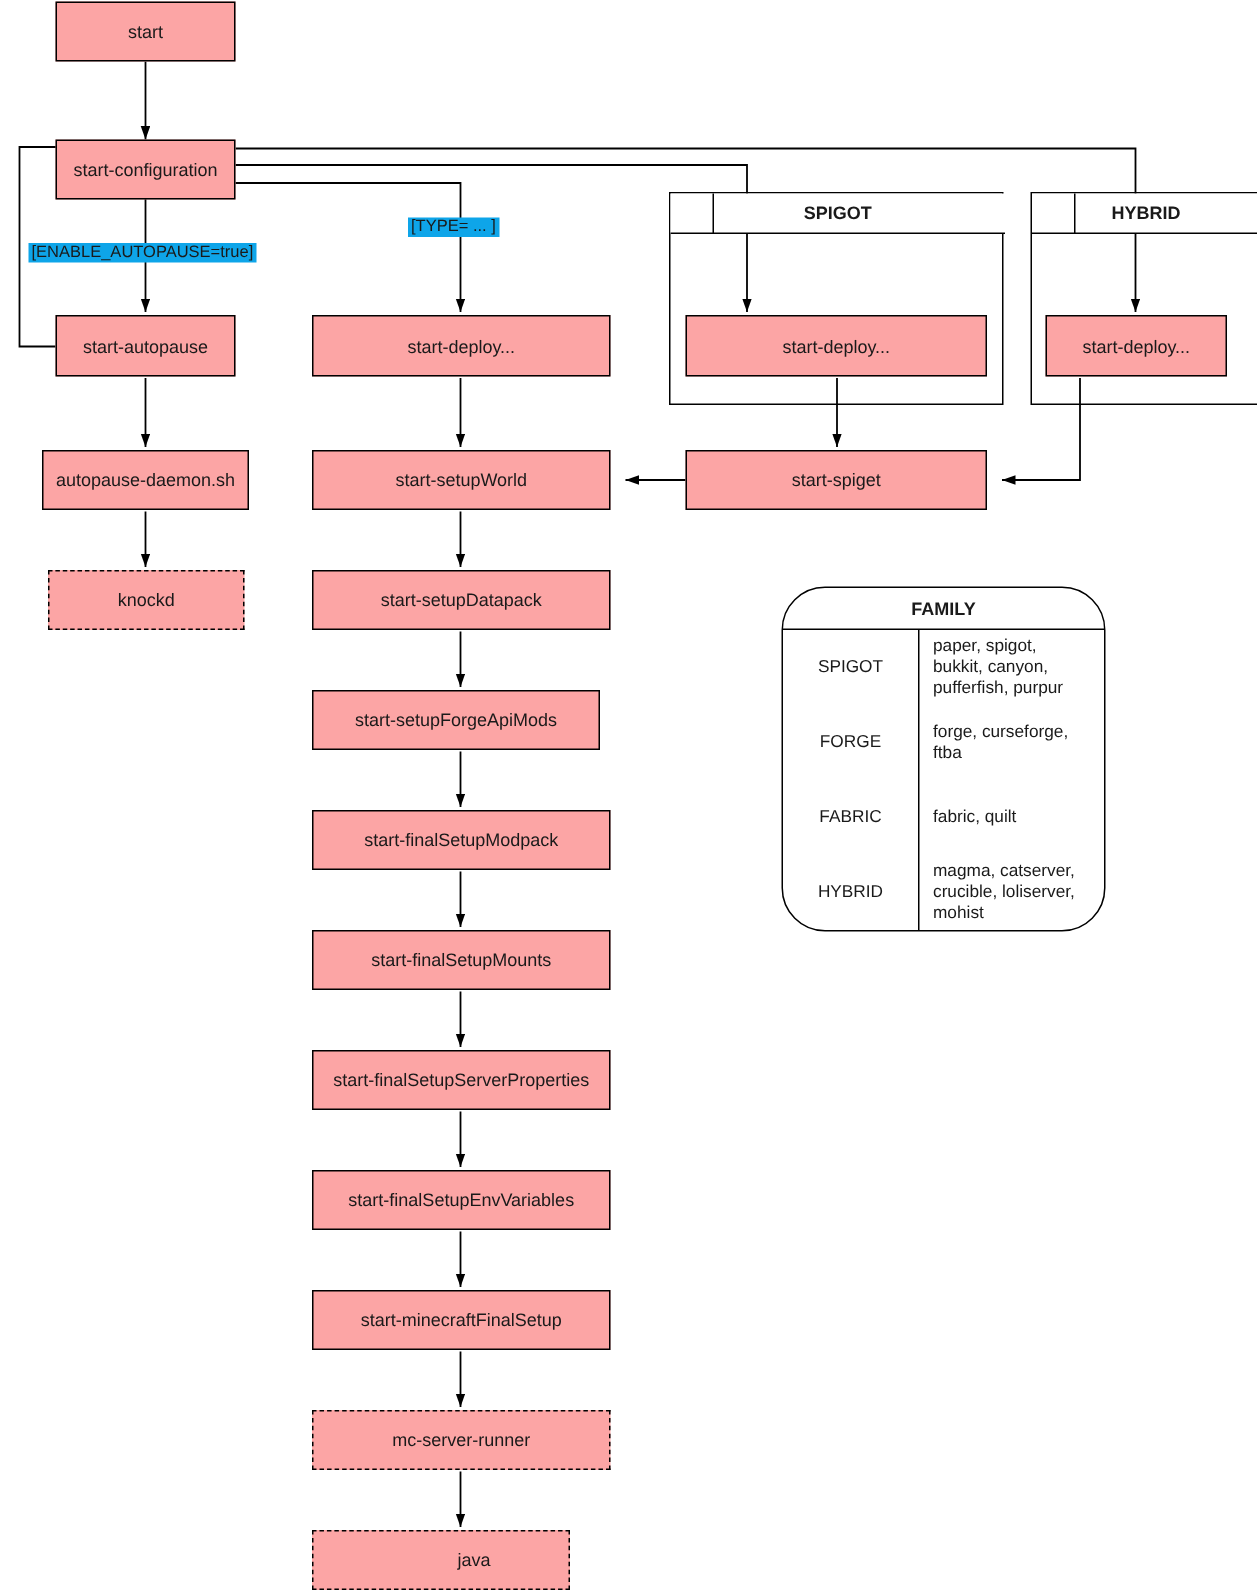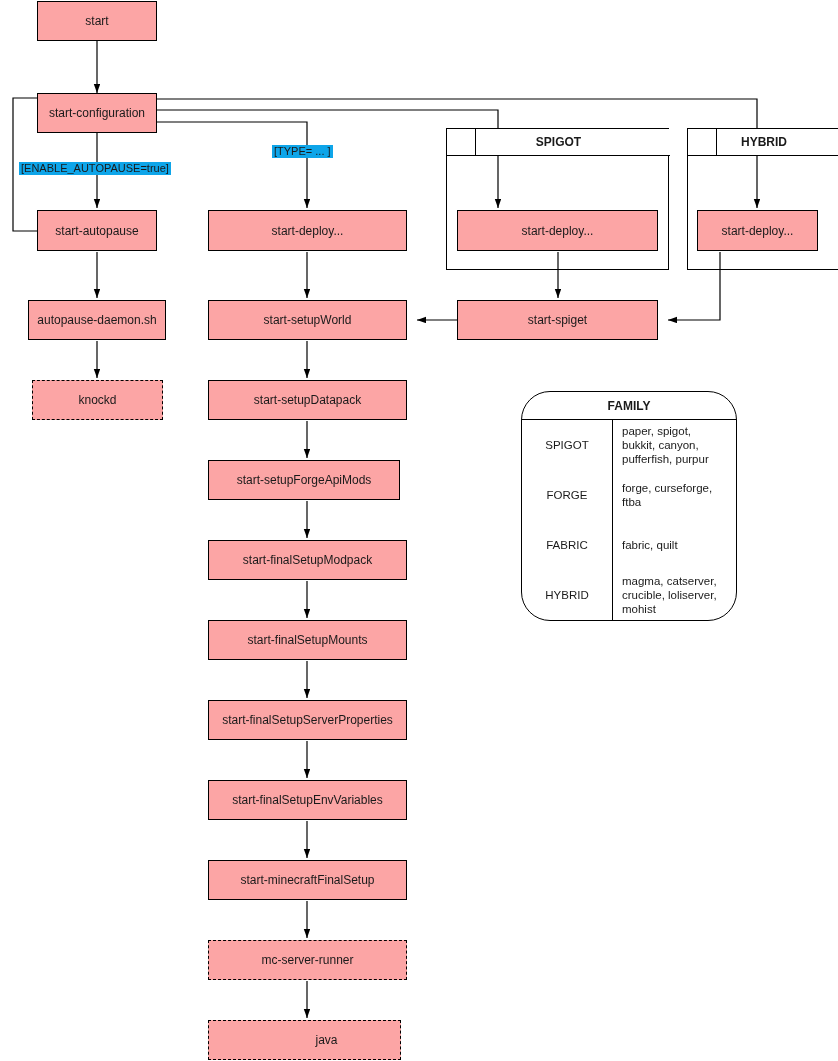--- a/index.html
+++ b/index.html
@@ -220,21 +220,21 @@
   <div class="node" style="left:208px; top:620px; width:199px; height:40px;">start-finalSetupMounts</div>
 
   <div class="node" style="left:208px; top:700px; width:199px; height:40px;">start-finalSetupServerProperties</div>
 
   <div class="node" style="left:208px; top:780px; width:199px; height:40px;">start-finalSetupEnvVariables</div>
 
   <div class="node" style="left:208px; top:860px; width:199px; height:40px;">start-minecraftFinalSetup</div>
 
   <div class="node dashed" style="left:208px; top:940px; width:199px; height:40px;">mc-server-runner</div>
 
-  <div class="node dashed" style="left:208px; top:1020px; width:193px; height:40px;padding-left:44px;">java</div>
+  <div class="node dashed" style="left:208px; top:1020px; width:172px; height:40px;padding-left:44px;">java</div>
 
   <div class="edge-label" style="left:19px; top:162px;">[ENABLE_AUTOPAUSE=true]</div>
 
   <div class="edge-label" style="left:272px; top:145px;">[TYPE= ... ]</div>
 
   <div class="legend" style="left:521px; top:391px; width:216px;border-radius:29px;">
     <div class="legend-head">FAMILY</div>
     <div class="legend-body">
 
       <div class="legend-row">

